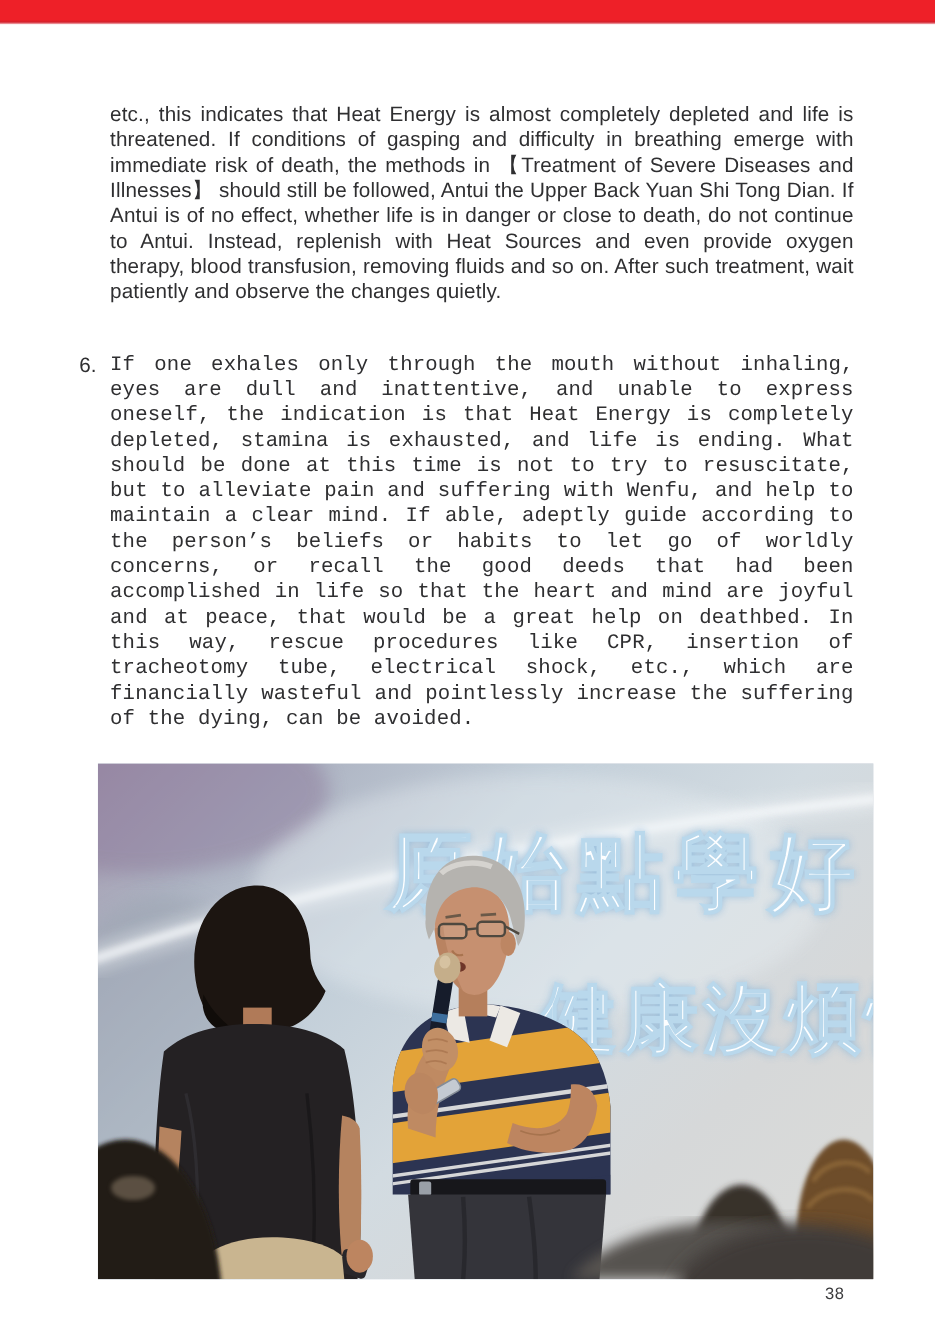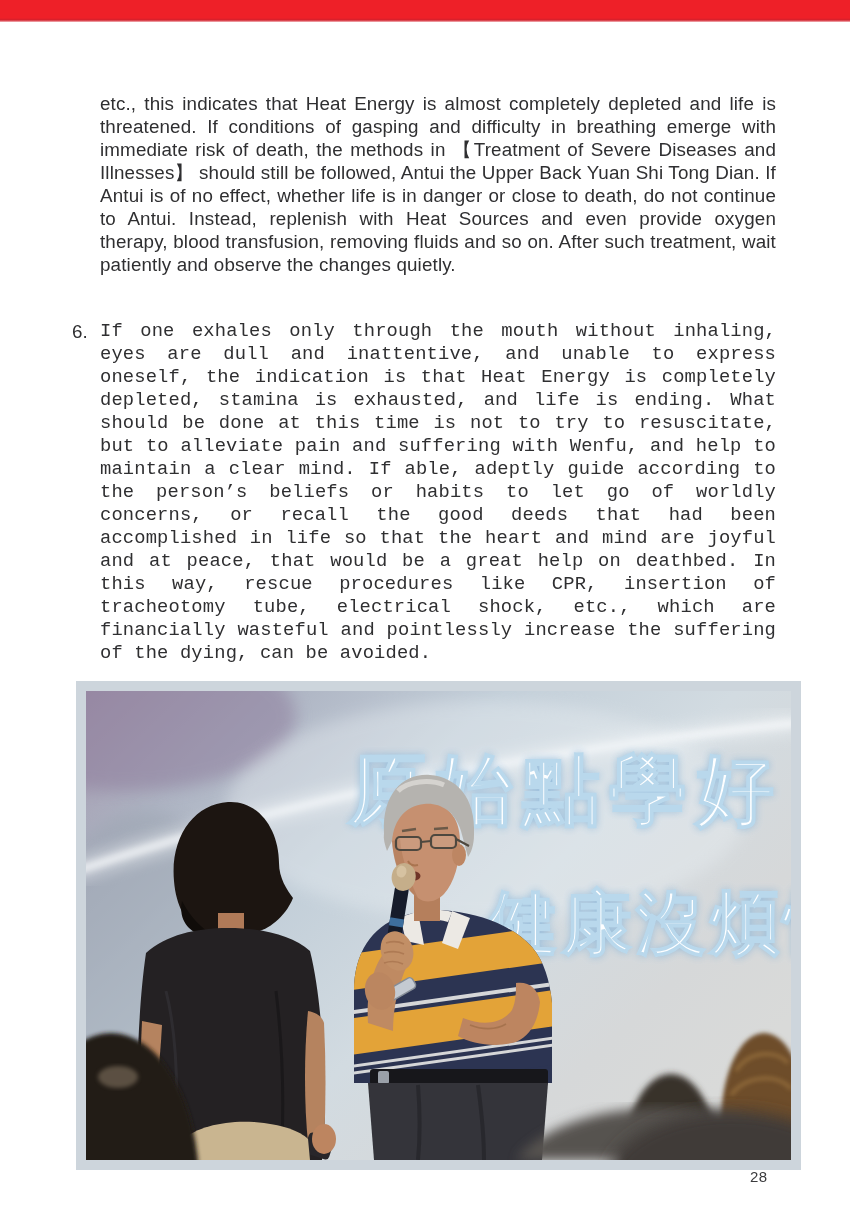--- a/index.html
+++ b/index.html
@@ -20,21 +20,21 @@
     font-size:18.8px; line-height:23px;
     text-align:justify; text-justify:inter-word;
     letter-spacing:0.15px;
   }
   #intro { left:100px; top:73px; width:676px; }
   .list-item { position:absolute; left:72px; top:320px; width:704px; display:flex; }
   .list-item .marker { width:28px; flex:0 0 28px; text-align:left; }
   .list-item .item-text { width:676px; flex:0 0 676px;font-family:Liberation Mono, monospace; }
   figure.photo {
     position:absolute; left:73px; top:678px; width:705px; height:469px;
-    margin:3px; padding:10px; overflow:hidden; background:#cdd5dc;
+    margin:16px; padding:0; overflow:hidden; background:#cdd5dc;
   }
   .page-number {
     position:absolute; left:750px; top:1168px; width:36px;
     font-size:15px; color:#3b3b3d; letter-spacing:0.5px;
   }
   .banner-text {
     font-family:"DejaVu Sans",sans-serif;
     font-weight:bold;
   }
 </style>
@@ -190,13 +190,13 @@
     <ellipse cx="678" cy="432" rx="43" ry="90" fill="#6e4e2c" filter="url(#b2)"></ellipse>
     <path d="M650,380 C662,360 690,358 702,372 M645,404 C660,384 692,382 705,398" stroke="#9c7440" stroke-width="4" fill="none" opacity="0.7" filter="url(#b2)"></path>
     <ellipse cx="25" cy="494" rx="88" ry="152" fill="#231b16" filter="url(#b2)"></ellipse>
     <ellipse cx="32" cy="386" rx="20" ry="11" fill="#8a7a66" opacity="0.55" filter="url(#b2)"></ellipse>
     <path d="M430,469 C452,440 502,420 562,417 C632,414 690,436 705,447 L705,469 Z" fill="#575250" filter="url(#b6)"></path>
     <ellipse cx="645" cy="492" rx="125" ry="72" fill="#3f3a38" filter="url(#b8)"></ellipse>
   </g>
 </svg>
 </figure>
 
-<div class="page-number">28</div>
+<div class="page-number">38</div>
 
 </body></html>

